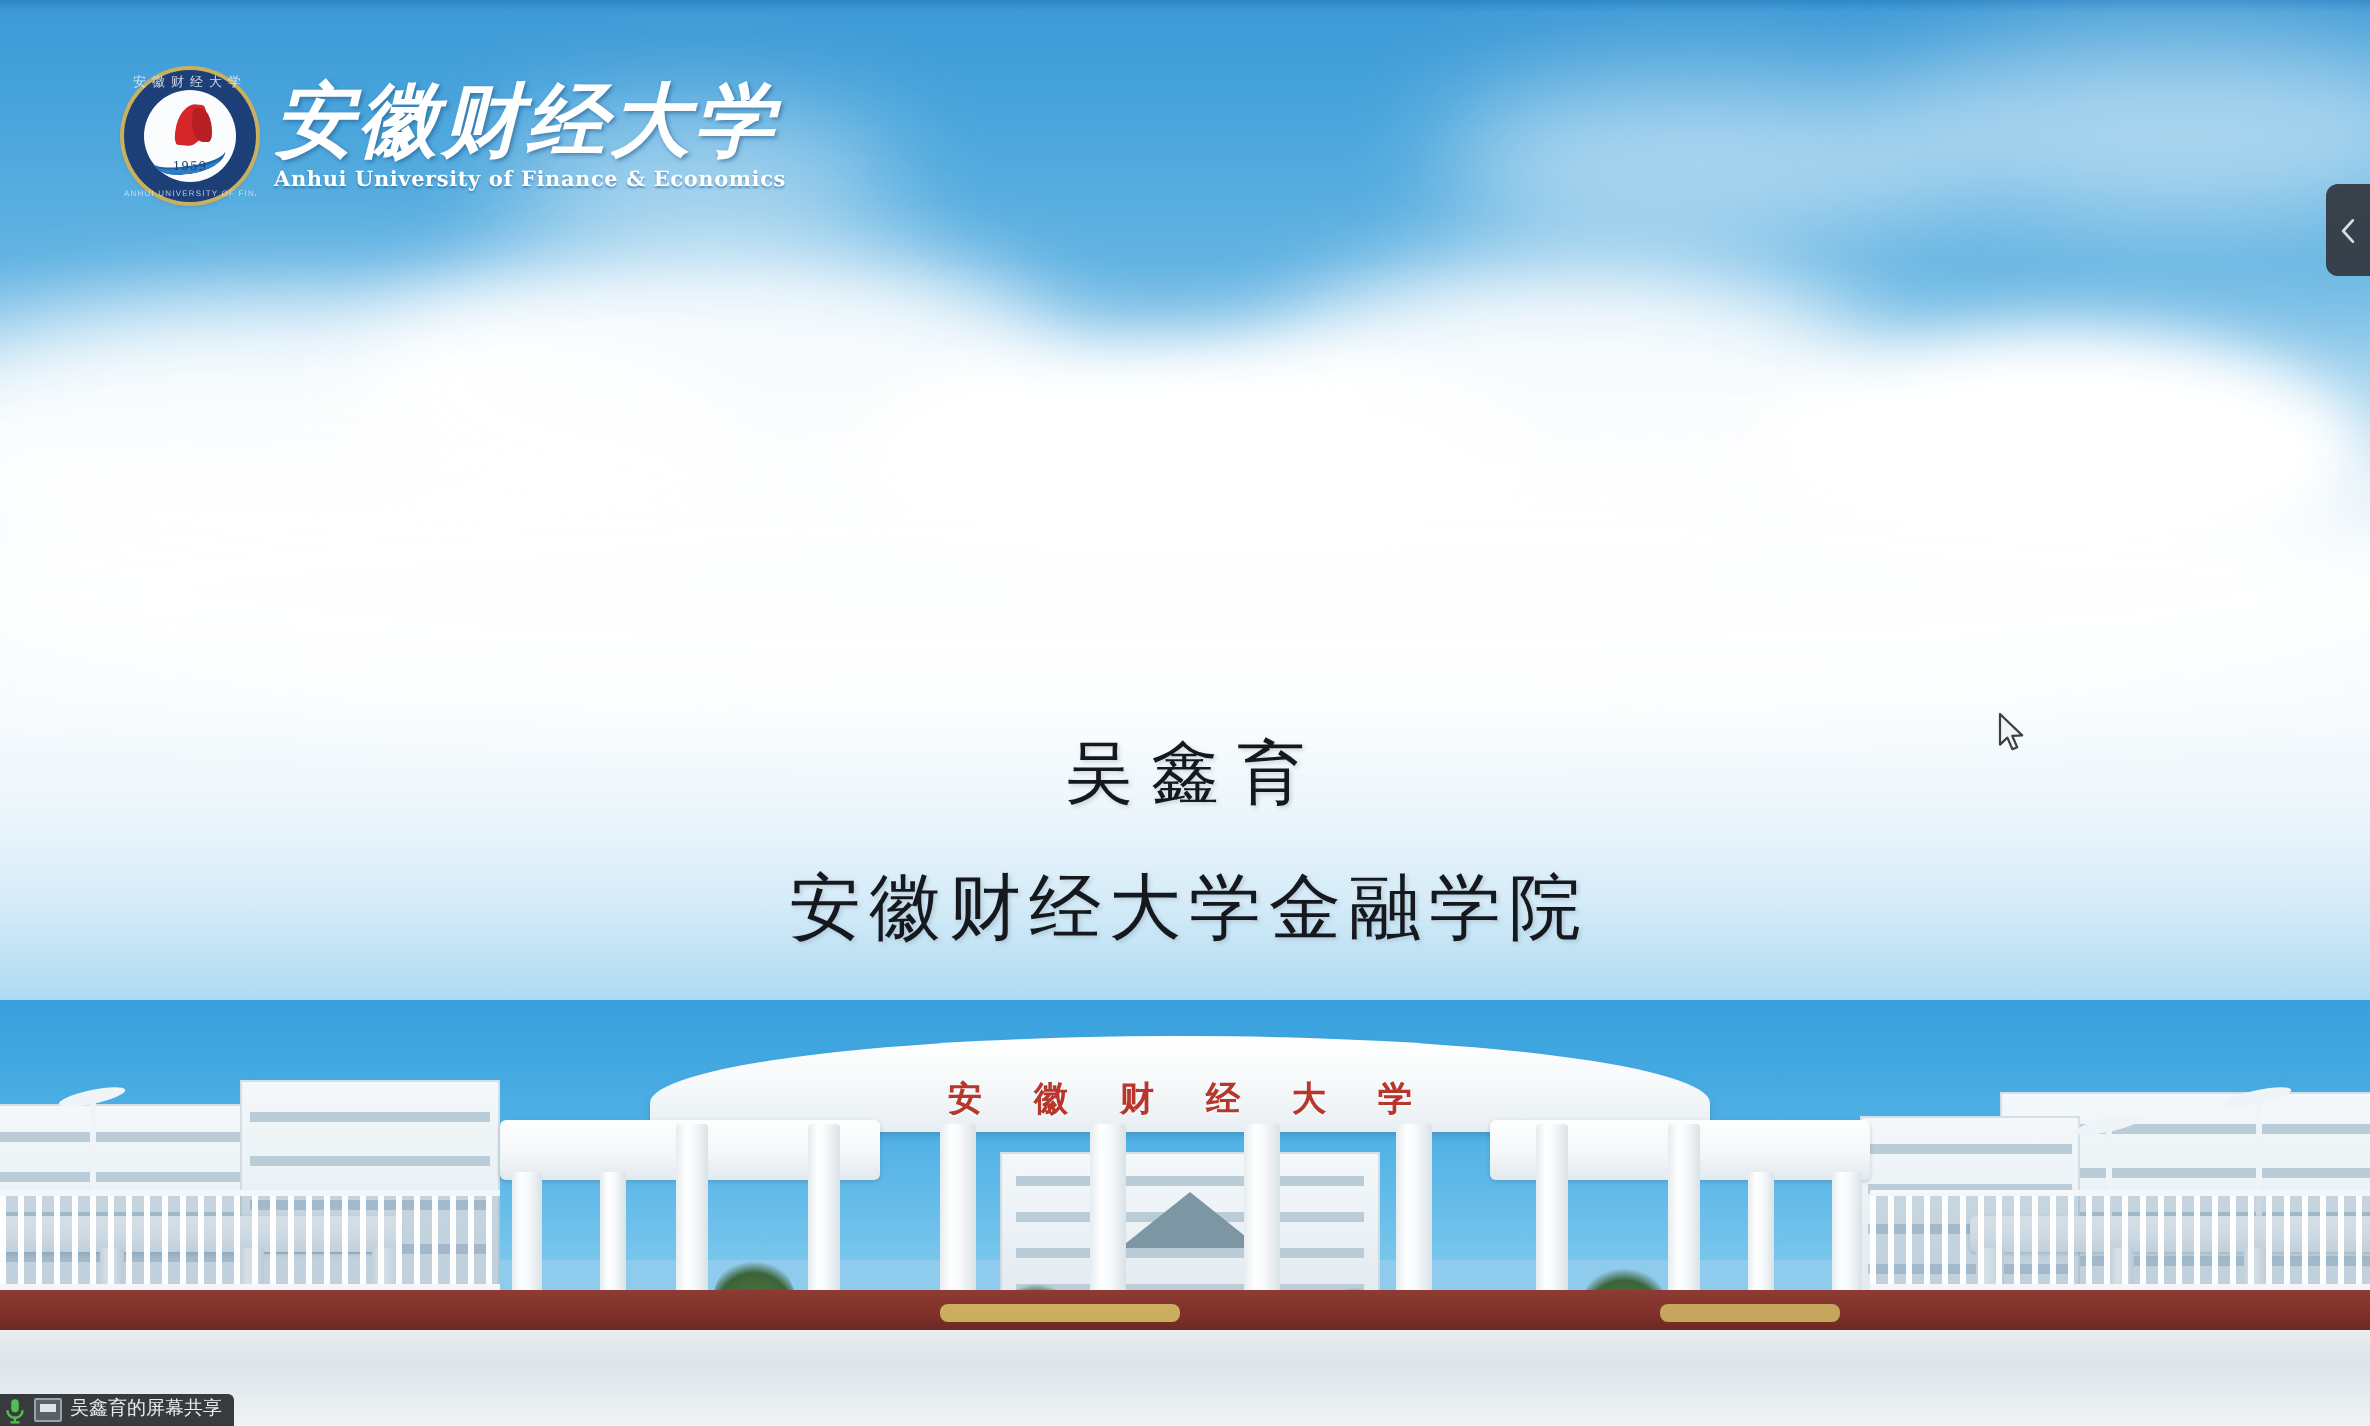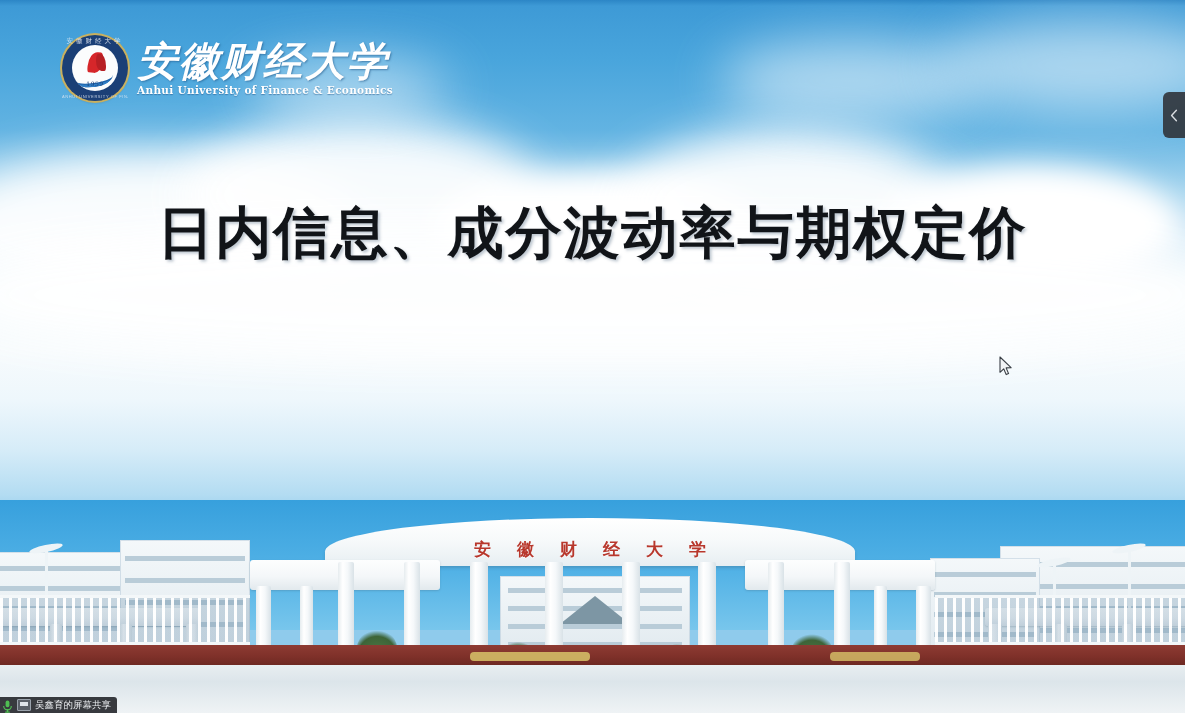--- a/index.html
+++ b/index.html
@@ -472,21 +472,22 @@
 
     <div class="fence" style="left:0px;   width:250px;"></div>
     <div class="fence" style="left:935px; width:250px;"></div>
 
     <div class="hedge"></div>
     <div style="position:absolute;left:470px;bottom:52px;width:120px;height:9px;background:#d8c46a;border-radius:4px;opacity:.85;"></div>
     <div style="position:absolute;left:830px;bottom:52px;width:90px;height:9px;background:#d8c46a;border-radius:4px;opacity:.8;"></div>
     <div class="plaza"></div>
   </div>
 
-  <div class="slide-title">日内信息、成分波动率与期权定价</div>
+  <div class="slide-author">吴鑫育</div>
+  <div class="slide-affil">安徽财经大学金融学院</div>
 
   <div class="logo-block">
     <div class="seal">
       <div class="ring-cn">安徽财经大学</div>
       <div class="ring-en">ANHUI UNIVERSITY OF FINANCE &amp; ECONOMICS</div>
       <div class="inner">
         <div class="sail"></div>
         <div class="sail2"></div>
         <div class="wave"></div>
         <div class="wave2"></div>

